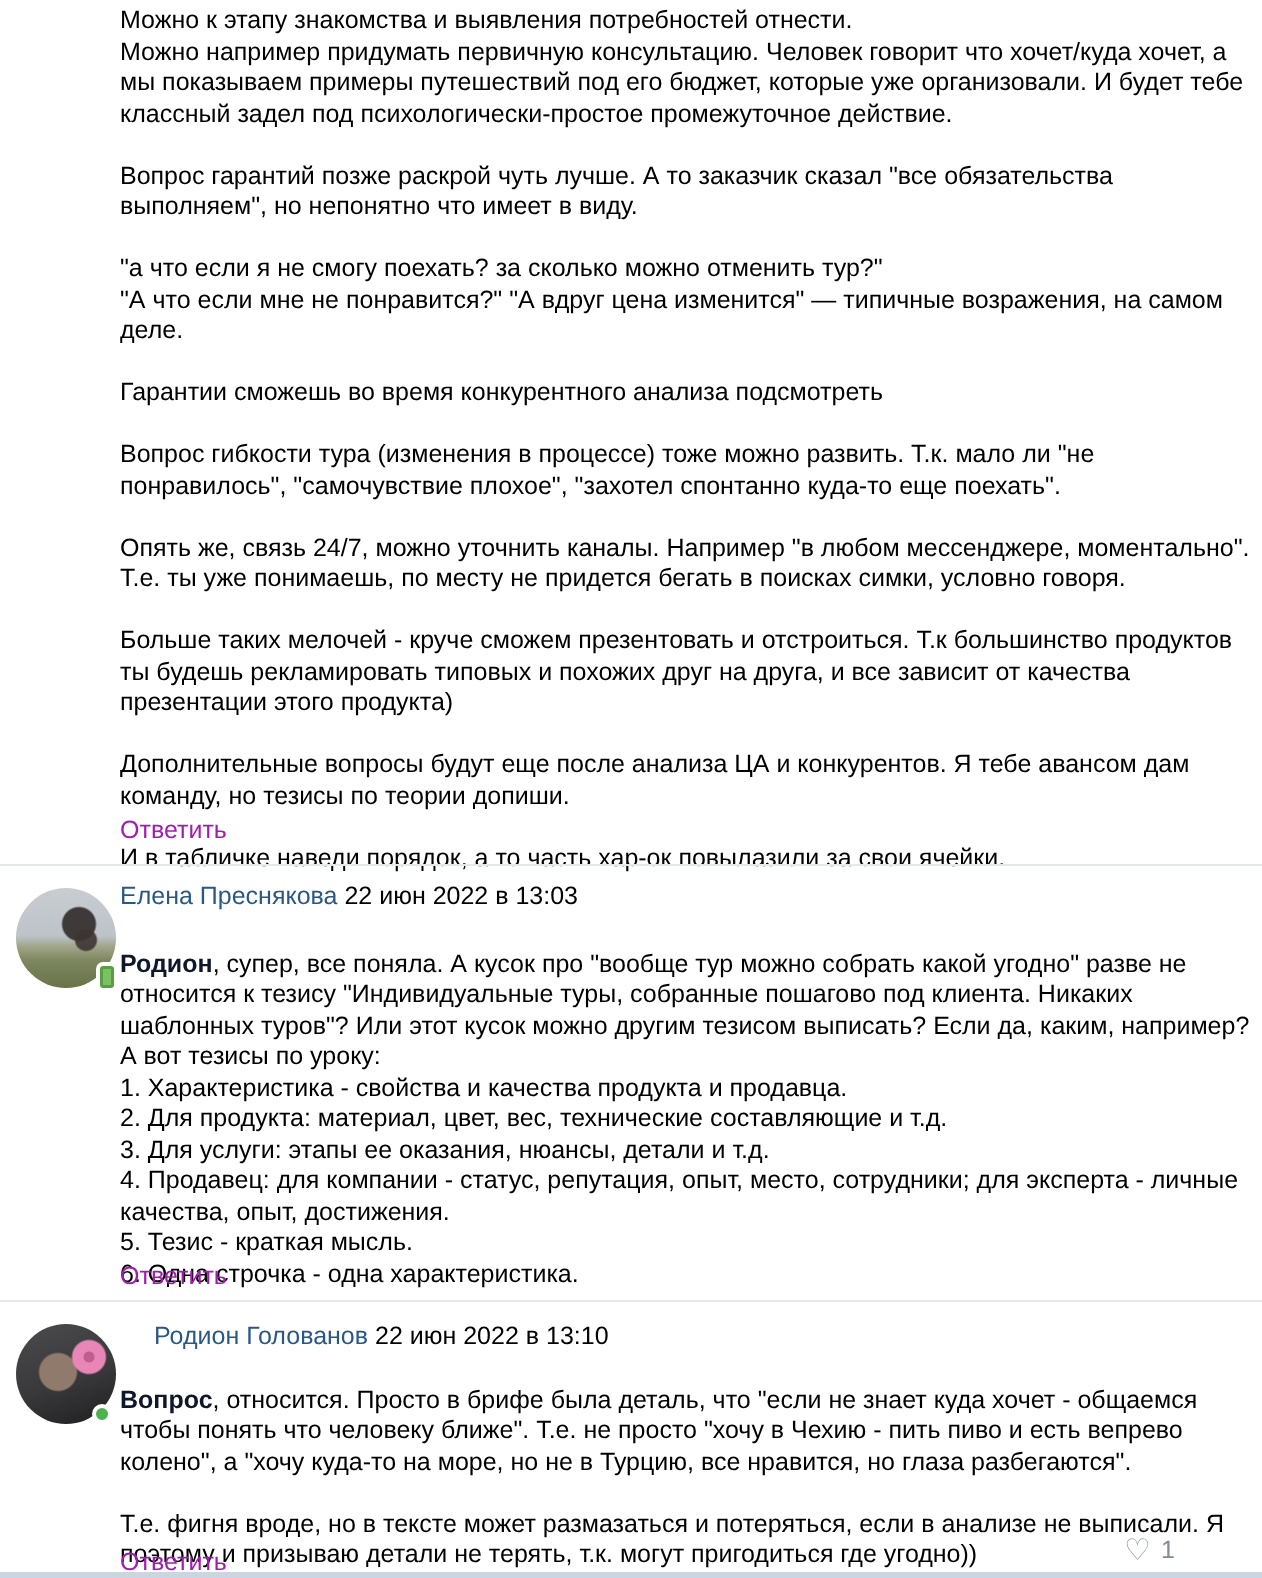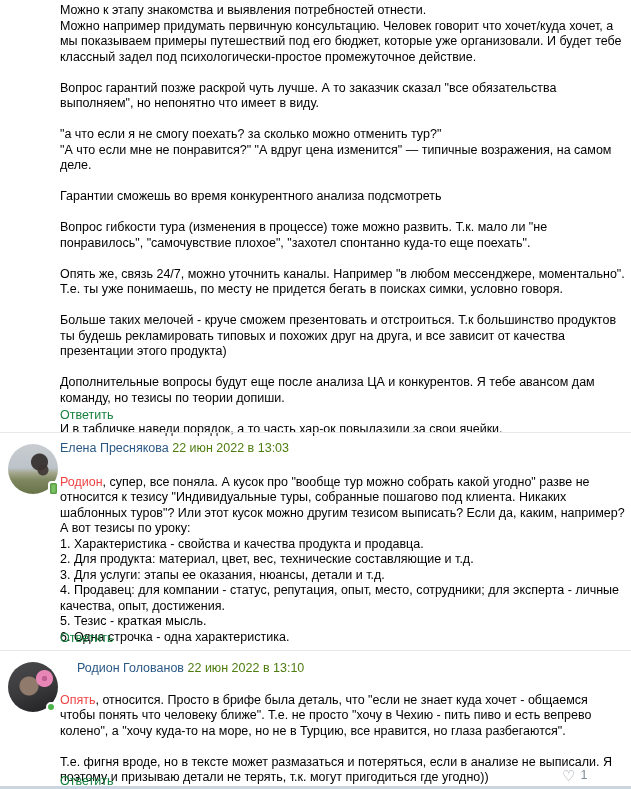--- a/index.html
+++ b/index.html
@@ -22,26 +22,27 @@
     width: 565px;
     left: 60px;
   }
   .author-link {
     font-weight: normal;
     color: #2a5885;
     text-decoration: none;
     cursor: pointer;
   }
   .mention-link {
-    color: #ef4444;
+    color: #0f172a;
     cursor: pointer;
+    font-weight: bold;
   }
-  .date-text { color: #4d7c0f; font-weight: normal; }
+  .date-text { color: #000000; font-weight: normal; }
   .reply-link {
-    color: #15803d;
+    color: #a21caf;
     cursor: pointer;
   }
   .divider {
     left: 0; right: 0; height: 1px;
     background: #e7e8ec;
   }
   .avatar {
     width: 50px; height: 50px;
     border-radius: 50%;
     left: 8px;
@@ -145,21 +146,21 @@
   <div class="abs divider" style="top: 650px;"></div>
 
   <div class="abs avatar avatar-photo-rodion" style="top: 662px;">
     <span class="online-dot"></span>
   </div>
   <div class="abs" style="top: 661px; left: 77px; width: 565px;">
     <span class="author-link">Родион Голованов</span>
     <span class="date-text">22 июн 2022 в 13:10</span>
   </div>
   <div class="abs" style="top: 677px; left: 60px; width: 565px; white-space: pre-line;">
-    <span class="mention-link">Опять</span><span>, относится. Просто в брифе была деталь, что "если не знает куда хочет - общаемся чтобы понять что человеку ближе". Т.е. не просто "хочу в Чехию - пить пиво и есть вепрево колено", а "хочу куда-то на море, но не в Турцию, все нравится, но глаза разбегаются".
+    <span class="mention-link">Вопрос</span><span>, относится. Просто в брифе была деталь, что "если не знает куда хочет - общаемся чтобы понять что человеку ближе". Т.е. не просто "хочу в Чехию - пить пиво и есть вепрево колено", а "хочу куда-то на море, но не в Турцию, все нравится, но глаза разбегаются".
 
 Т.е. фигня вроде, но в тексте может размазаться и потеряться, если в анализе не выписали. Я поэтому и призываю детали не терять, т.к. могут пригодиться где угодно))</span>
   </div>
   <div class="abs reply-link" style="top: 774px; left: 60px;">Ответить</div>
 
   <div class="abs like-wrap" style="top: 768px; left: 562px;">
     <span class="heart-glyph">♡</span>
     <span>1</span>
   </div>
 

